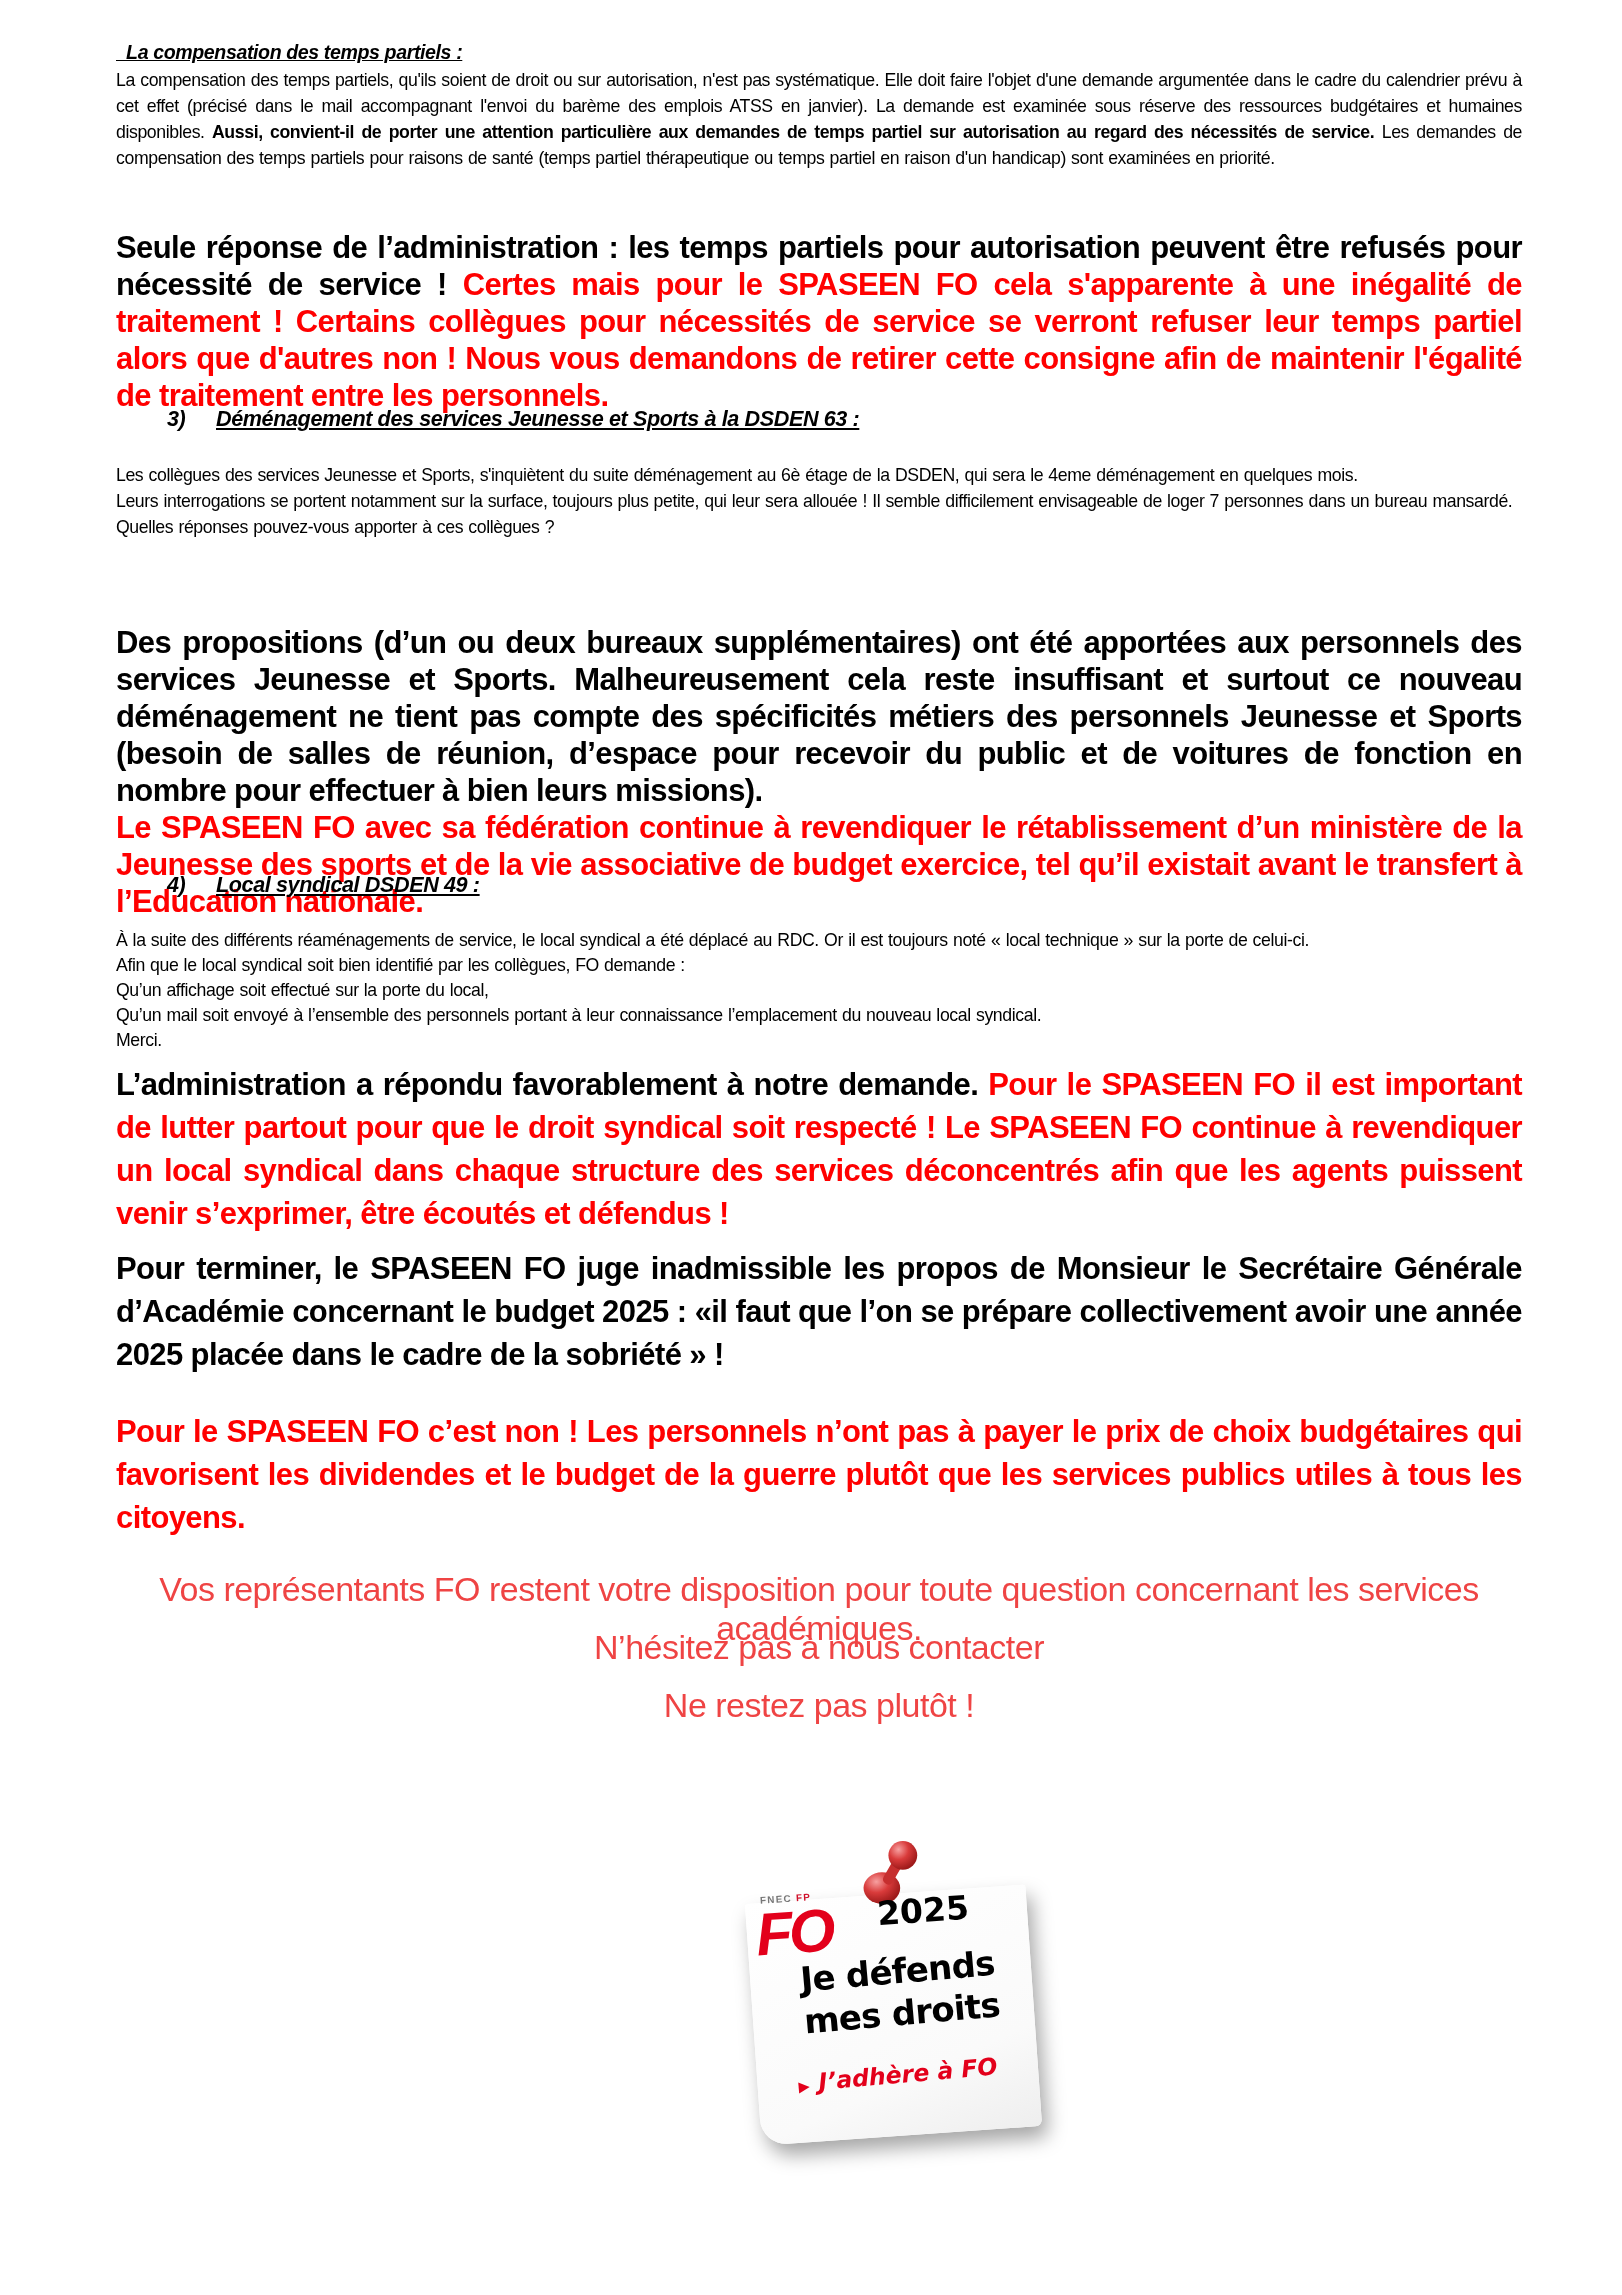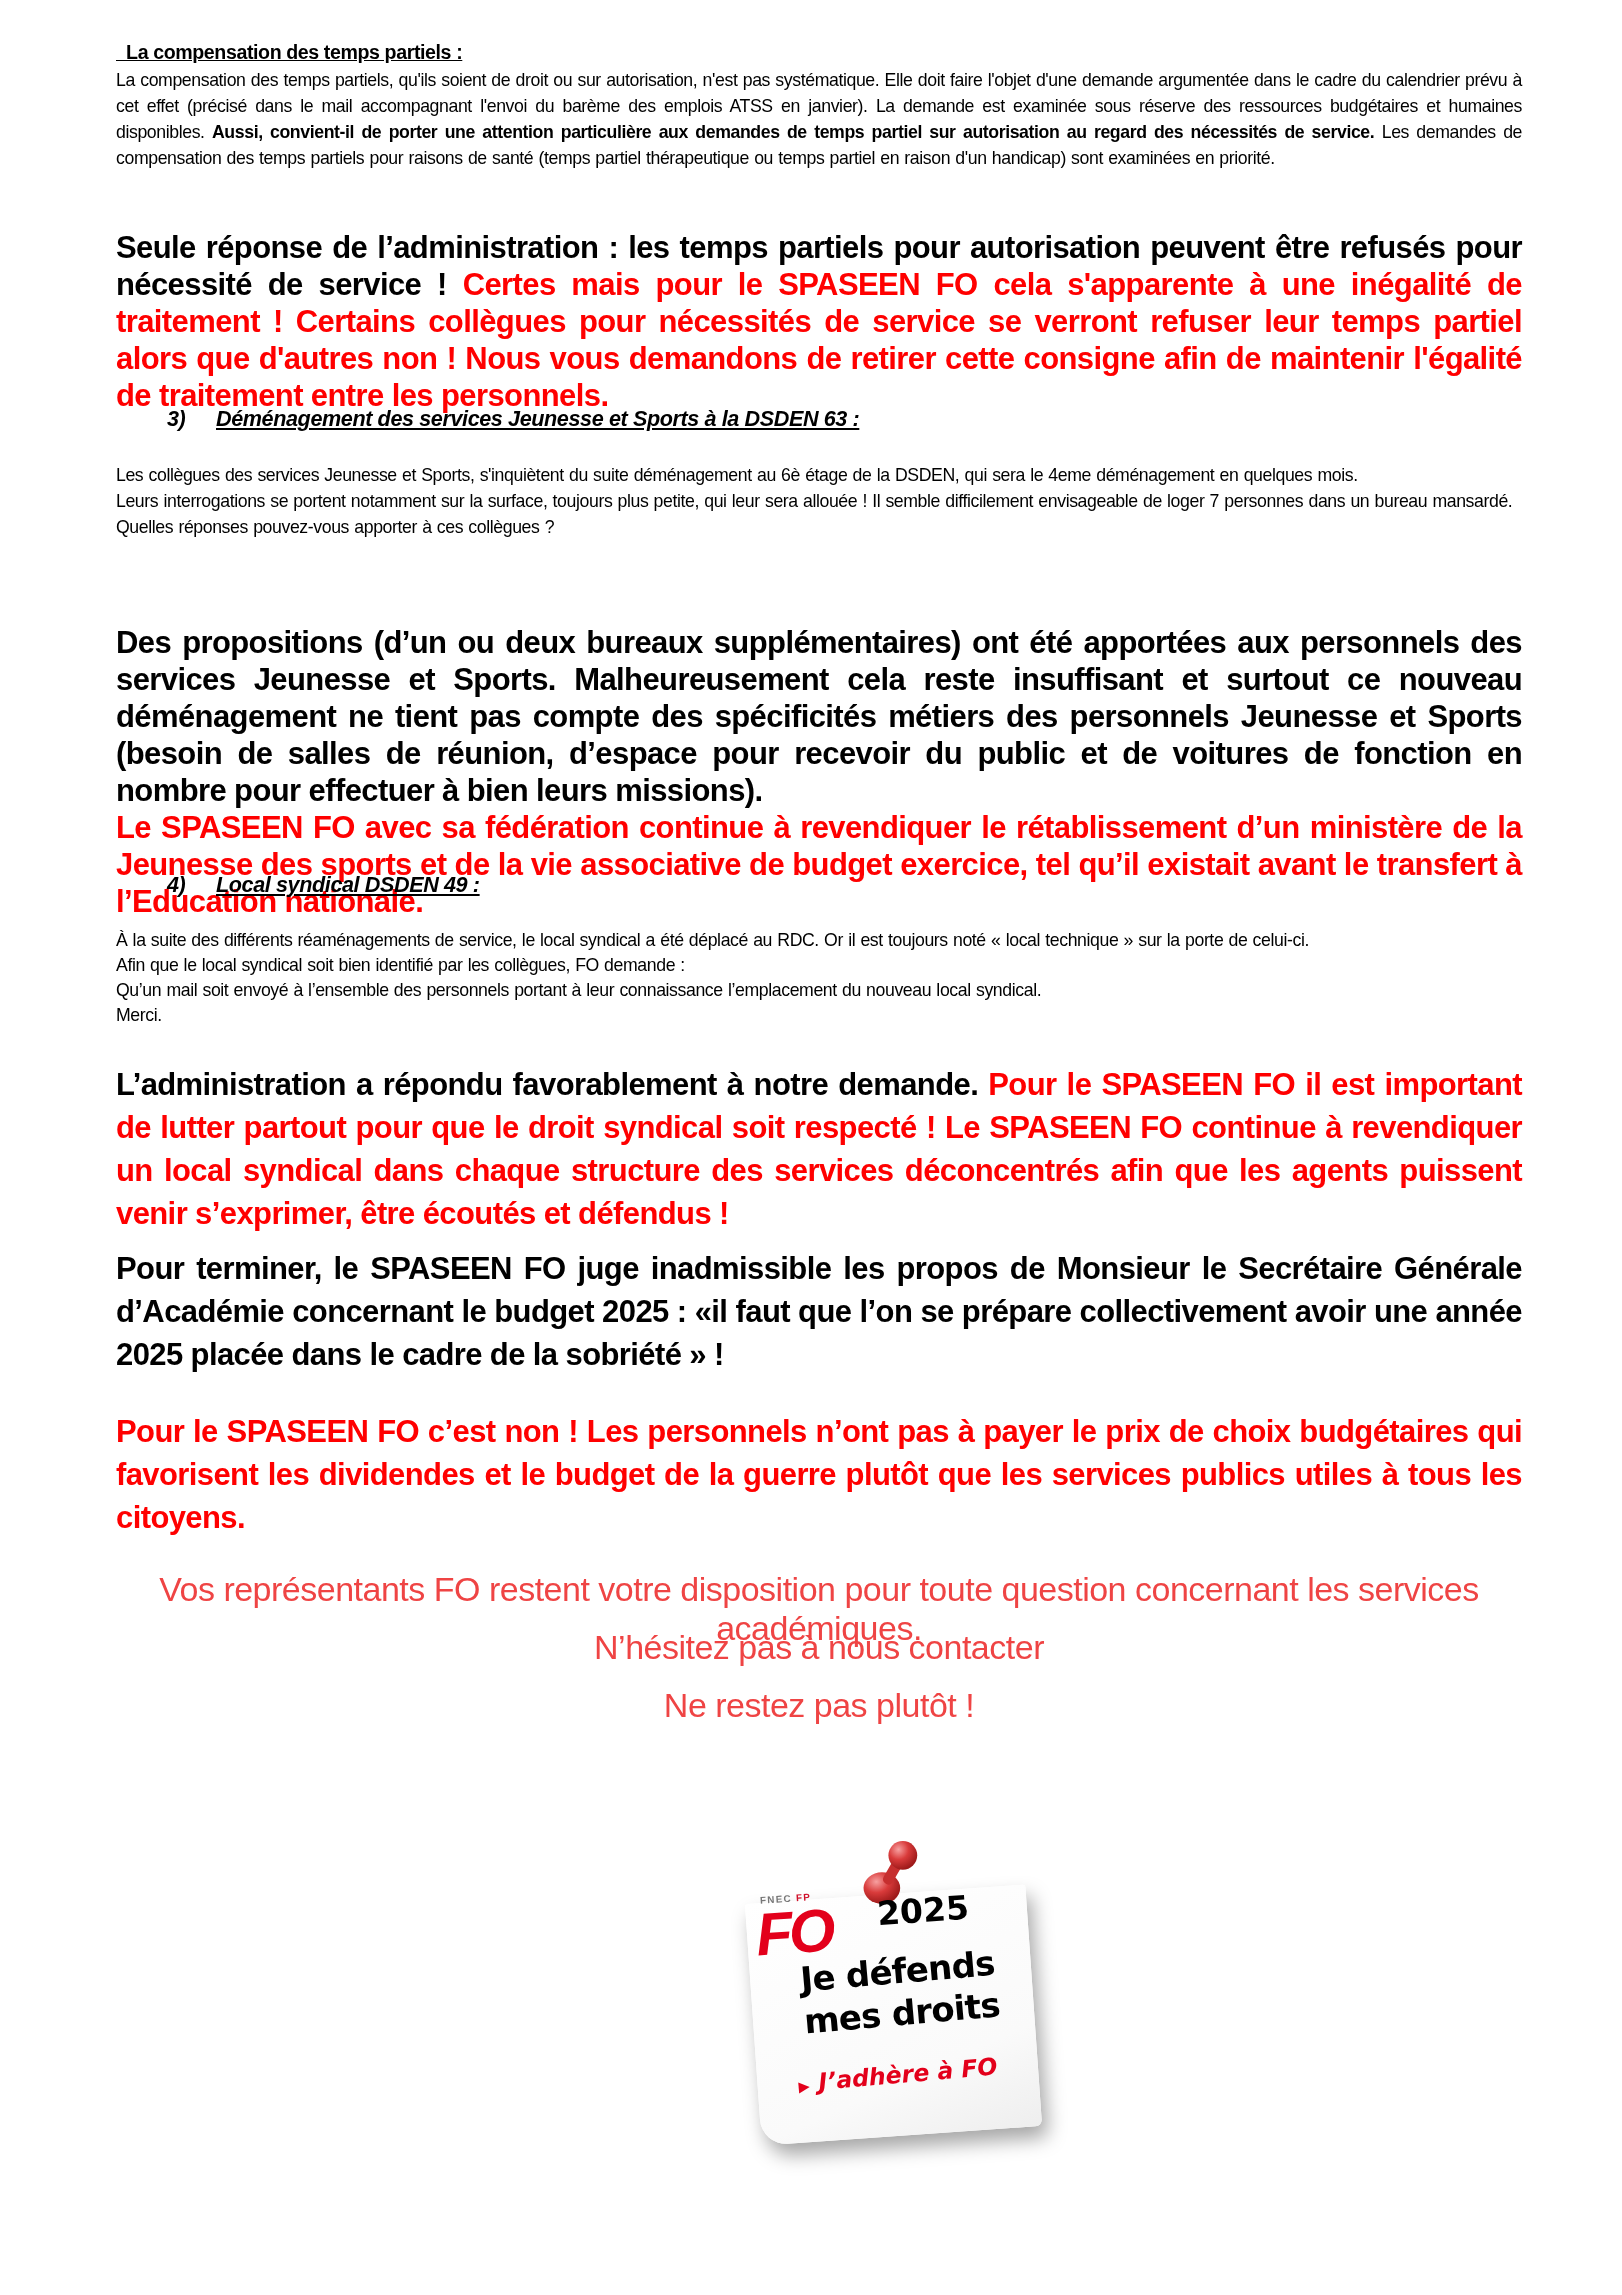--- a/index.html
+++ b/index.html
@@ -17,21 +17,21 @@
     }
     .small b { font-weight: bold; }
     .big {
       font-family: "Liberation Sans", sans-serif;
       font-weight: bold; font-size: 31px; line-height: 37px;
       letter-spacing: -0.6px; text-align: justify; margin: 0;
     }
     .big.wide { line-height: 43px; }
     .heading-top {
       position: absolute; left: 116px; top: 41px;
-      font-weight: bold; font-size: 19.6px;
+      font-style: italic; font-weight: bold; font-size: 19.6px;
       text-decoration: underline; white-space: pre; margin: 0;
       letter-spacing: -0.4px;
     }
     .sec-heading {
       position: absolute; left: 167px;
       font-style: italic; font-weight: bold; font-size: 21.6px;
       margin: 0; display: flex; letter-spacing: -0.4px;
     }
     .sec-heading .num { width: 49px; }
     .sec-heading .title { text-decoration: underline; }
@@ -106,20 +106,21 @@
 </div>
 
 <div class="sec-heading" style="top:872px;">
   <span class="num">4)</span>
   <span class="title">Local syndical DSDEN 49 :</span>
 </div>
 
 <div class="block" style="top:928px;">
   <p class="small" style="line-height:25px;">À la suite des différents réaménagements de service, le local syndical a été déplacé au RDC. Or il est toujours noté « local technique » sur la porte de celui-ci.</p>
   <p class="small" style="line-height:25px;">Afin que le local syndical soit bien identifié par les collègues, FO demande :</p>
+  <p class="small" style="line-height:25px;">Qu’un affichage soit effectué sur la porte du local,</p>
   <p class="small" style="line-height:25px;">Qu’un mail soit envoyé à l’ensemble des personnels portant à leur connaissance l’emplacement du nouveau local syndical.</p>
   <p class="small" style="line-height:25px;">Merci.</p>
 </div>
 
 <p class="big wide block" style="top:1063px;"><span>L’administration a répondu favorablement à notre demande. </span><span class="red">Pour le SPASEEN FO il est important de lutter partout pour que le droit syndical soit respecté ! Le SPASEEN FO continue à revendiquer un local syndical dans chaque structure des services déconcentrés afin que les agents puissent venir s’exprimer, être écoutés et défendus !</span></p>
 
 <p class="big wide block" style="top:1247px;">Pour terminer, le SPASEEN FO juge inadmissible les propos de Monsieur le Secrétaire Générale d’Académie concernant le budget 2025 : «il faut que l’on se prépare collectivement avoir une année 2025 placée dans le cadre de la sobriété » !</p>
 <p class="big wide block red" style="top:1410px;">Pour le SPASEEN FO c’est non ! Les personnels n’ont pas à payer le prix de choix budgétaires qui favorisent les dividendes et le budget de la guerre plutôt que les services publics utiles à tous les citoyens.</p>
 
 <p class="center" style="top:1570px;">Vos représentants FO restent votre disposition pour toute question concernant les services académiques.</p>

